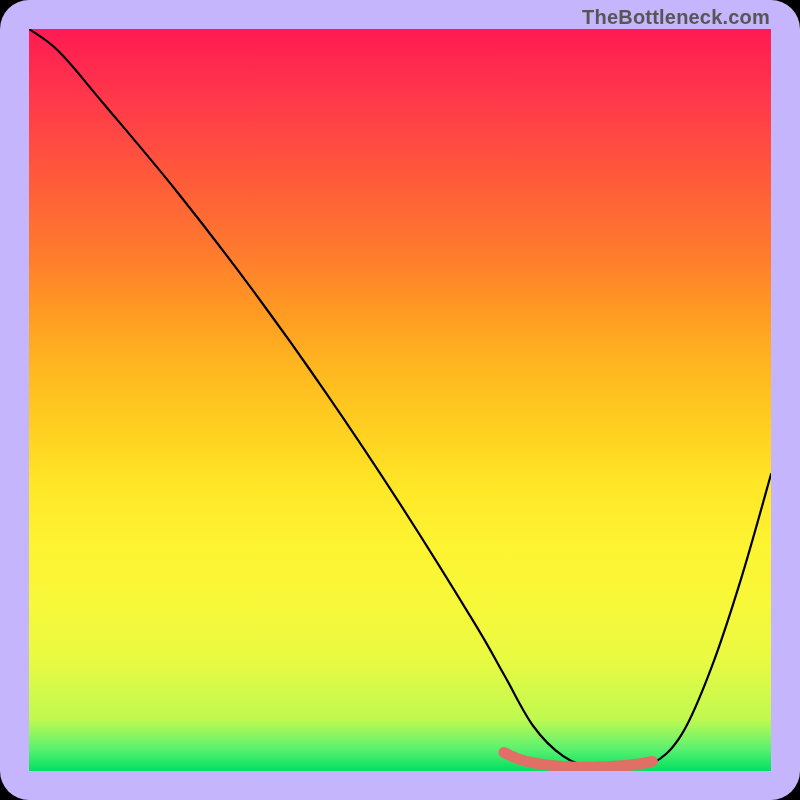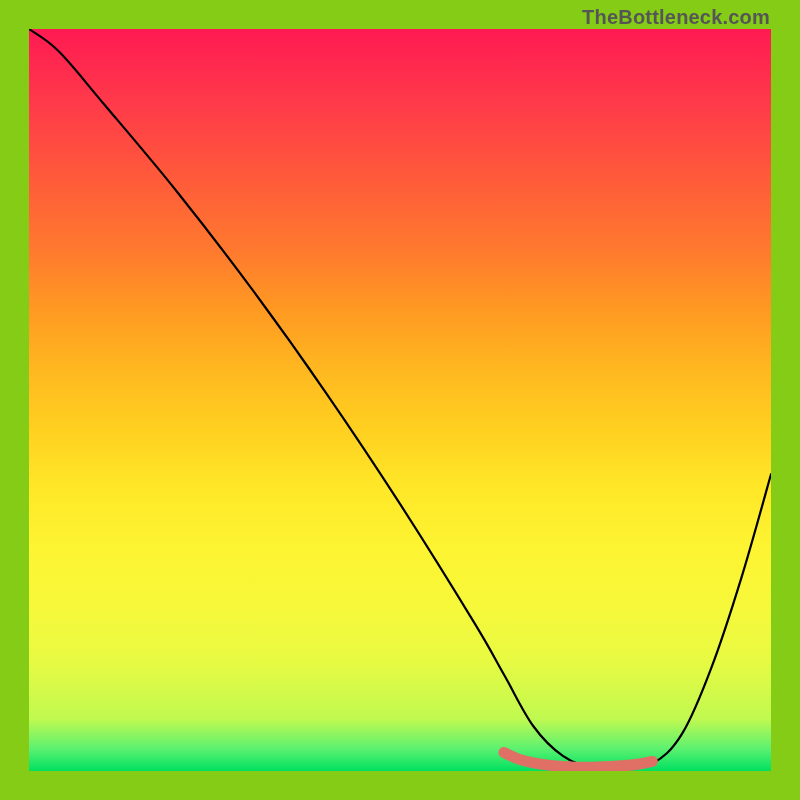--- a/index.html
+++ b/index.html
@@ -1,21 +1,22 @@
 <!DOCTYPE html>
 <html><head>
 <meta charset="utf-8">
 <style>
   * { margin: 0; padding: 0; box-sizing: border-box; }
   html, body { width: 800px; height: 800px; overflow: hidden; background: #000; }
   .canvas {
     position: relative;
     width: 800px;
     height: 800px;
-    background: #84cc16;
+    background: #c4b5fd;
+    border-radius: 29px;
   }
   .plot-area {
     position: absolute;
     left: 29px;
     top: 29px;
     width: 742px;
     height: 742px;
     background: linear-gradient(to bottom,
       #ff1a52 0%,
       #ff3a4a 10%,

